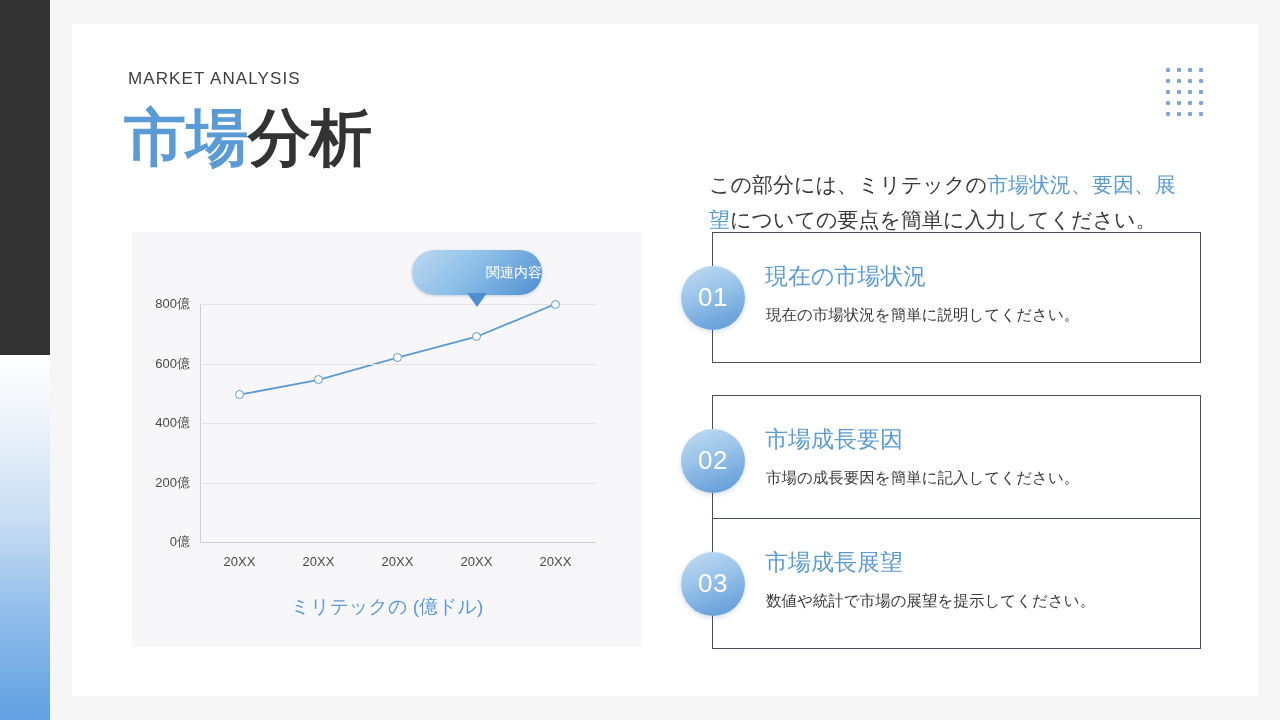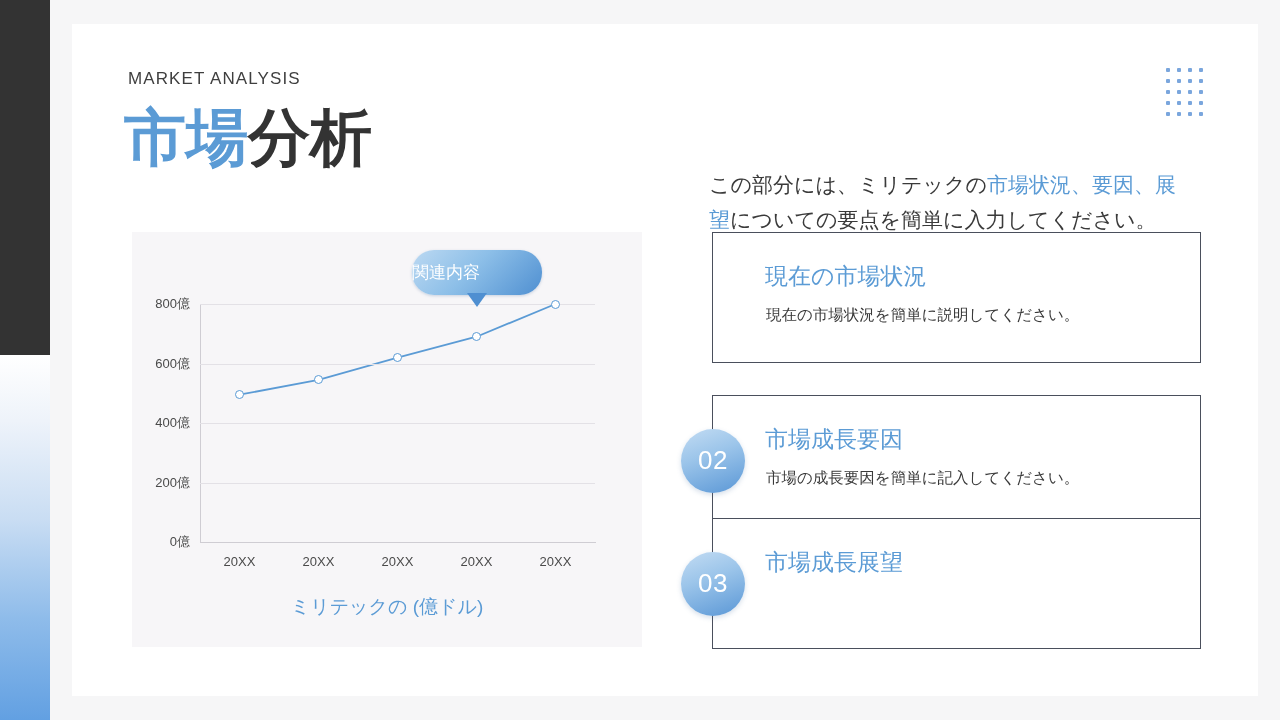--- a/index.html
+++ b/index.html
@@ -148,23 +148,23 @@
 
   
   .callout {
     position: absolute;
     left: 412px; top: 250px;
     width: 130px; height: 45px;
     border-radius: 22px;
     background: linear-gradient(135deg, #bcd9f2 0%, #8dbfe8 45%, #4f8fd1 100%);
     display: flex;
     align-items: center;
-    justify-content: flex-start;
+    justify-content: flex-end;
     color: #ffffff;
-    font-size: 17px;
+    font-size: 14px;
     box-shadow: 0 1px 3px rgba(60,100,150,0.25);
   }
   .callout:after {
     content: "";
     position: absolute;
     left: 50%;
     margin-left: -10px;
     top: 43px;
     width: 0; height: 0;
     border-left: 10px solid transparent;
@@ -298,28 +298,30 @@
 
   <div class="callout">
     <span>関連内容</span>
   </div>
 
   <div class="intro">
     <span>この部分には、ミリテックの</span><span class="hl">市場状況、要因、展望</span><span>についての要点を簡単に入力してください。</span>
   </div>
 
   <div class="item-box item-1">
+    <div class="badge">01</div>
     <div class="item-title">現在の市場状況</div>
     <div class="item-desc">現在の市場状況を簡単に説明してください。</div>
   </div>
 
   <div class="item-box item-2">
     <div class="badge">02</div>
     <div class="item-title">市場成長要因</div>
     <div class="item-desc">市場の成長要因を簡単に記入してください。</div>
   </div>
 
   <div class="item-box item-3">
     <div class="badge">03</div>
     <div class="item-title">市場成長展望</div>
+    <div class="item-desc">数値や統計で市場の展望を提示してください。</div>
   </div>
 
 </div>
 
 </body></html>

